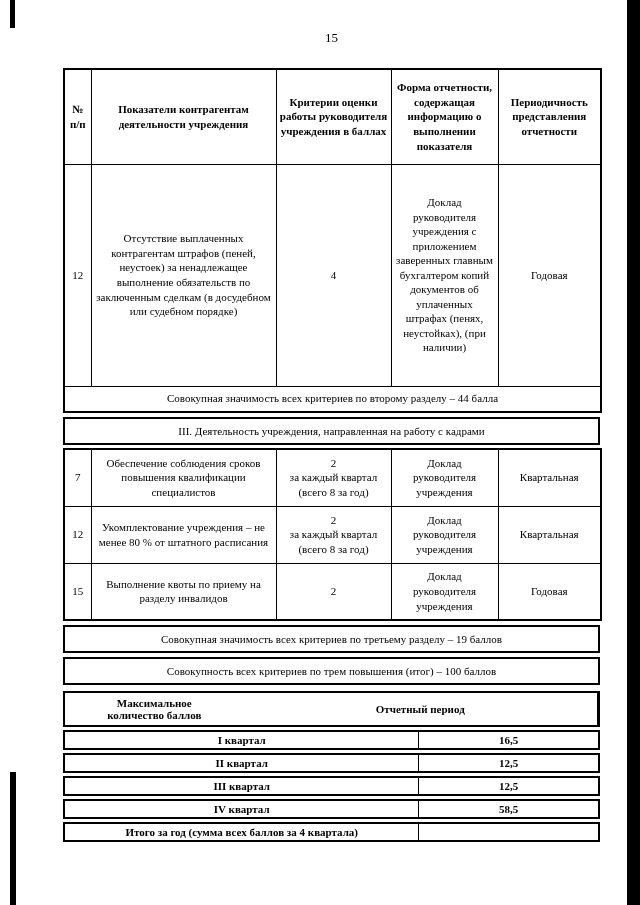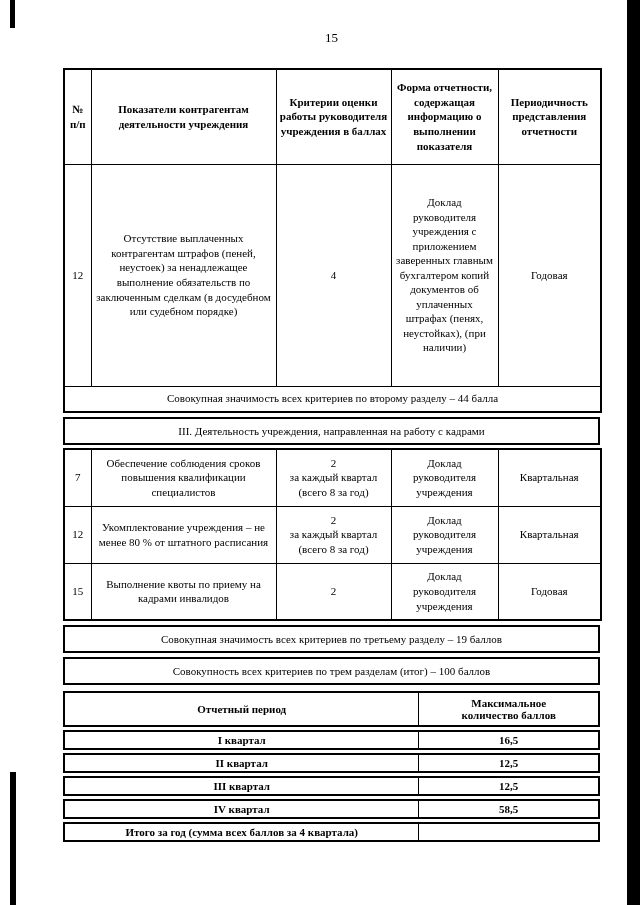--- a/index.html
+++ b/index.html
@@ -146,36 +146,36 @@
         <tr>
           <td>12</td>
           <td>Укомплектование учреждения – не менее 80 % от штатного расписания</td>
           <td>2
 за каждый квартал (всего 8 за год)</td>
           <td>Доклад руководителя учреждения</td>
           <td>Квартальная</td>
         </tr>
         <tr>
           <td>15</td>
-          <td>Выполнение квоты по приему на кадрами инвалидов</td>
+          <td>Выполнение квоты по приему на разделу инвалидов</td>
           <td>2</td>
           <td>Доклад руководителя учреждения</td>
           <td>Годовая</td>
         </tr>
       </tbody>
     </table>
 
     <div class="band">Совокупная значимость всех критериев по третьему разделу – 19 баллов</div>
-    <div class="band">Совокупность всех критериев по трем разделам (итог) – 100 баллов</div>
+    <div class="band">Совокупность всех критериев по трем повышения (итог) – 100 баллов</div>
 
     <div class="summary">
       <div class="sum-row sum-header">
-        <div class="sum-cell sum-left">Отчетный период</div>
         <div class="sum-cell sum-right">Максимальное
 количество баллов</div>
+        <div class="sum-cell sum-left">Отчетный период</div>
       </div>
       <div class="sum-row sum-data">
         <div class="sum-cell sum-left">I квартал</div>
         <div class="sum-cell sum-right">16,5</div>
       </div>
       <div class="sum-row sum-data">
         <div class="sum-cell sum-left">II квартал</div>
         <div class="sum-cell sum-right">12,5</div>
       </div>
       <div class="sum-row sum-data">

